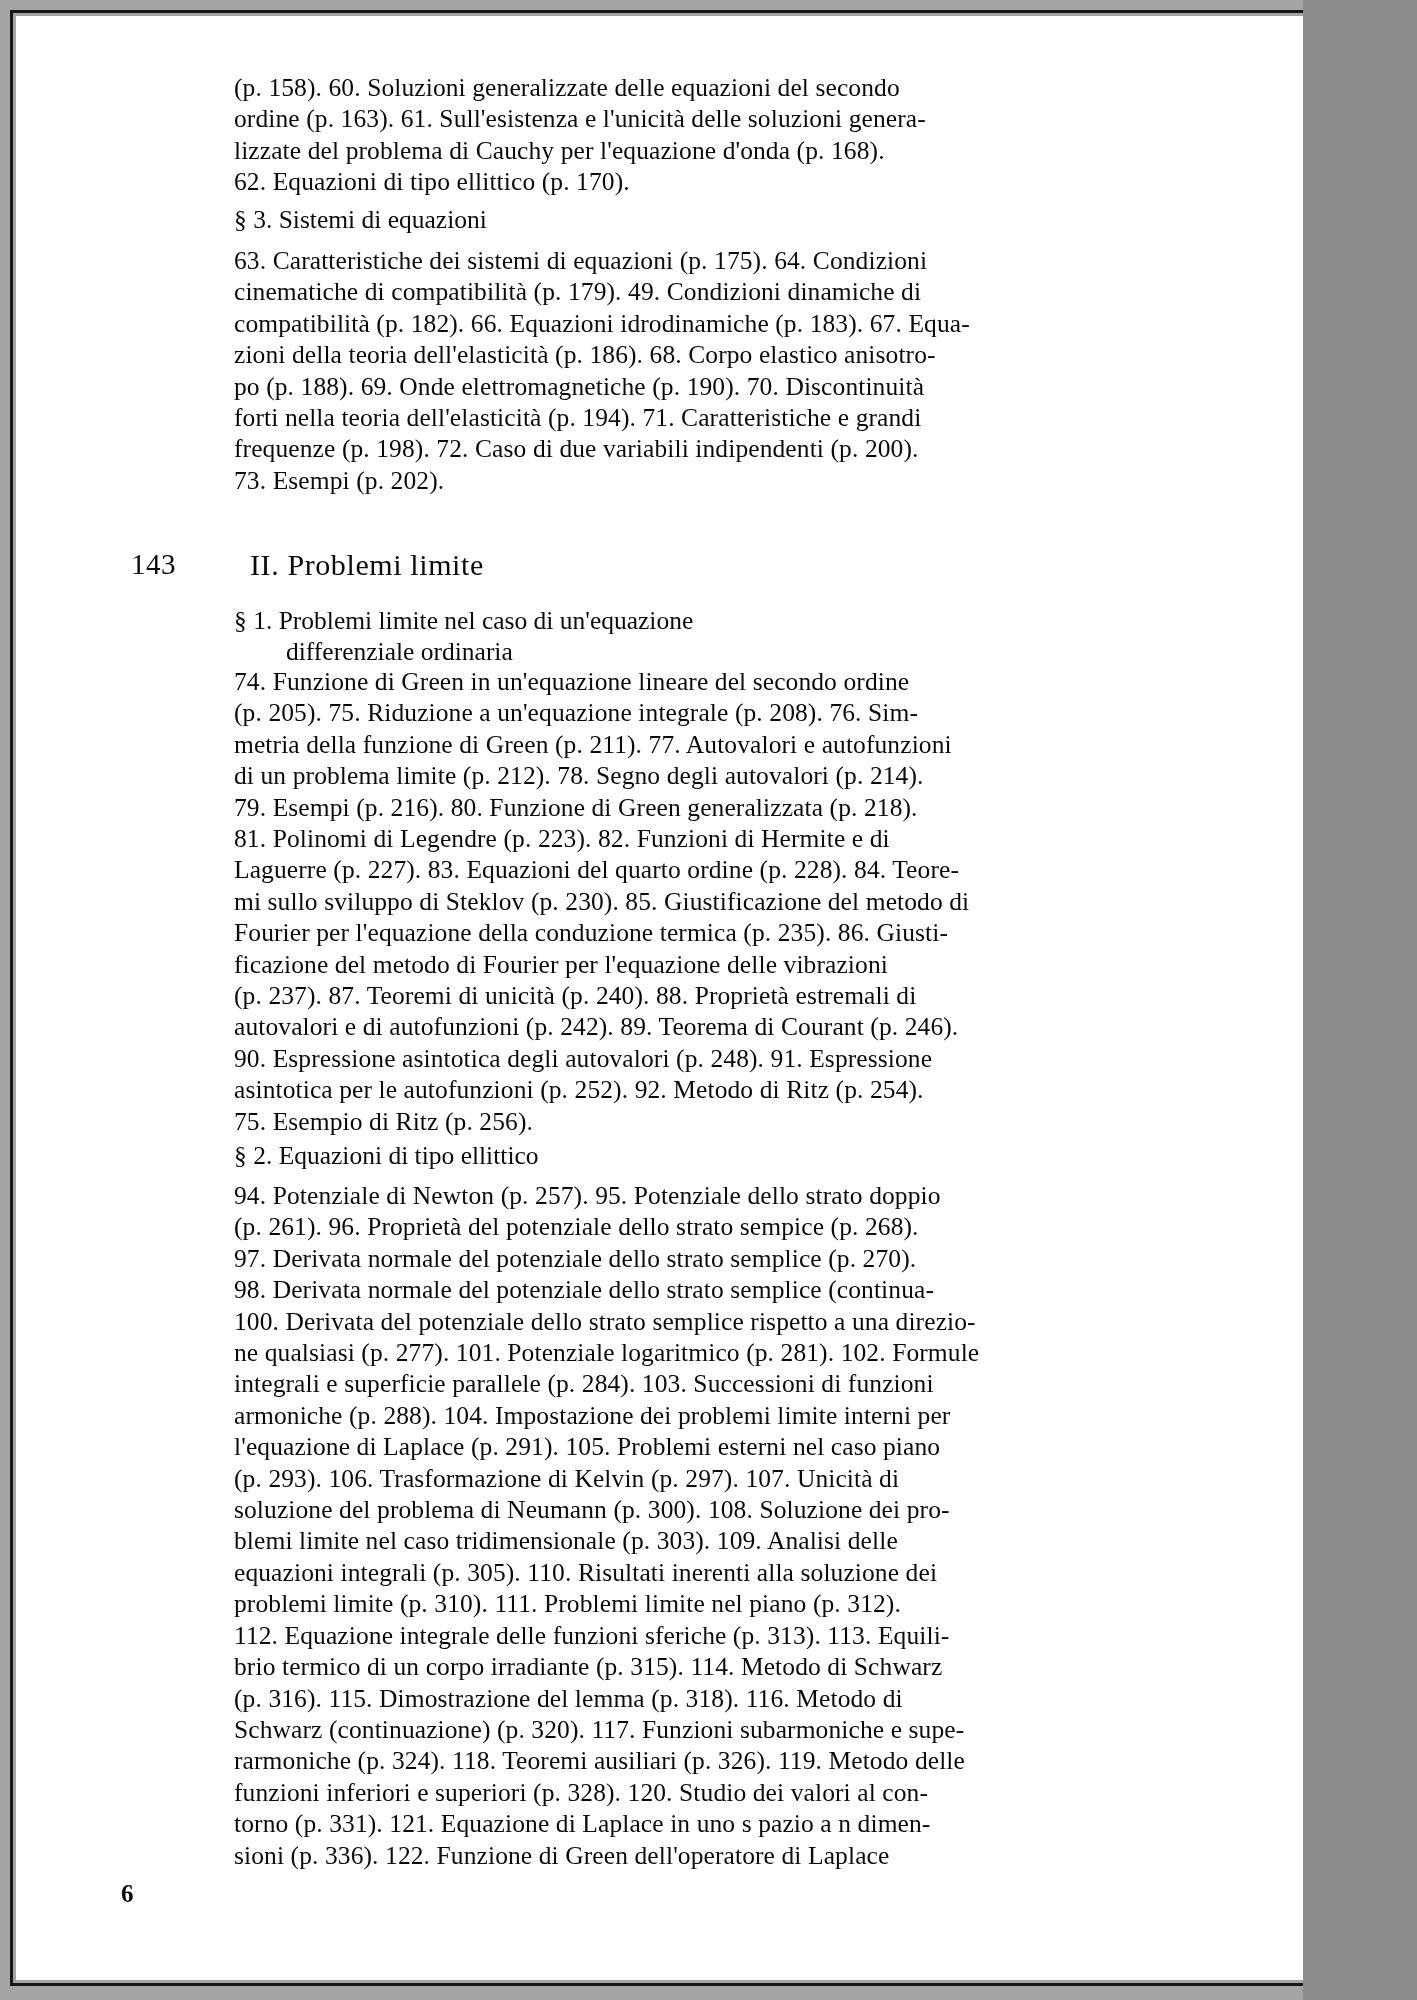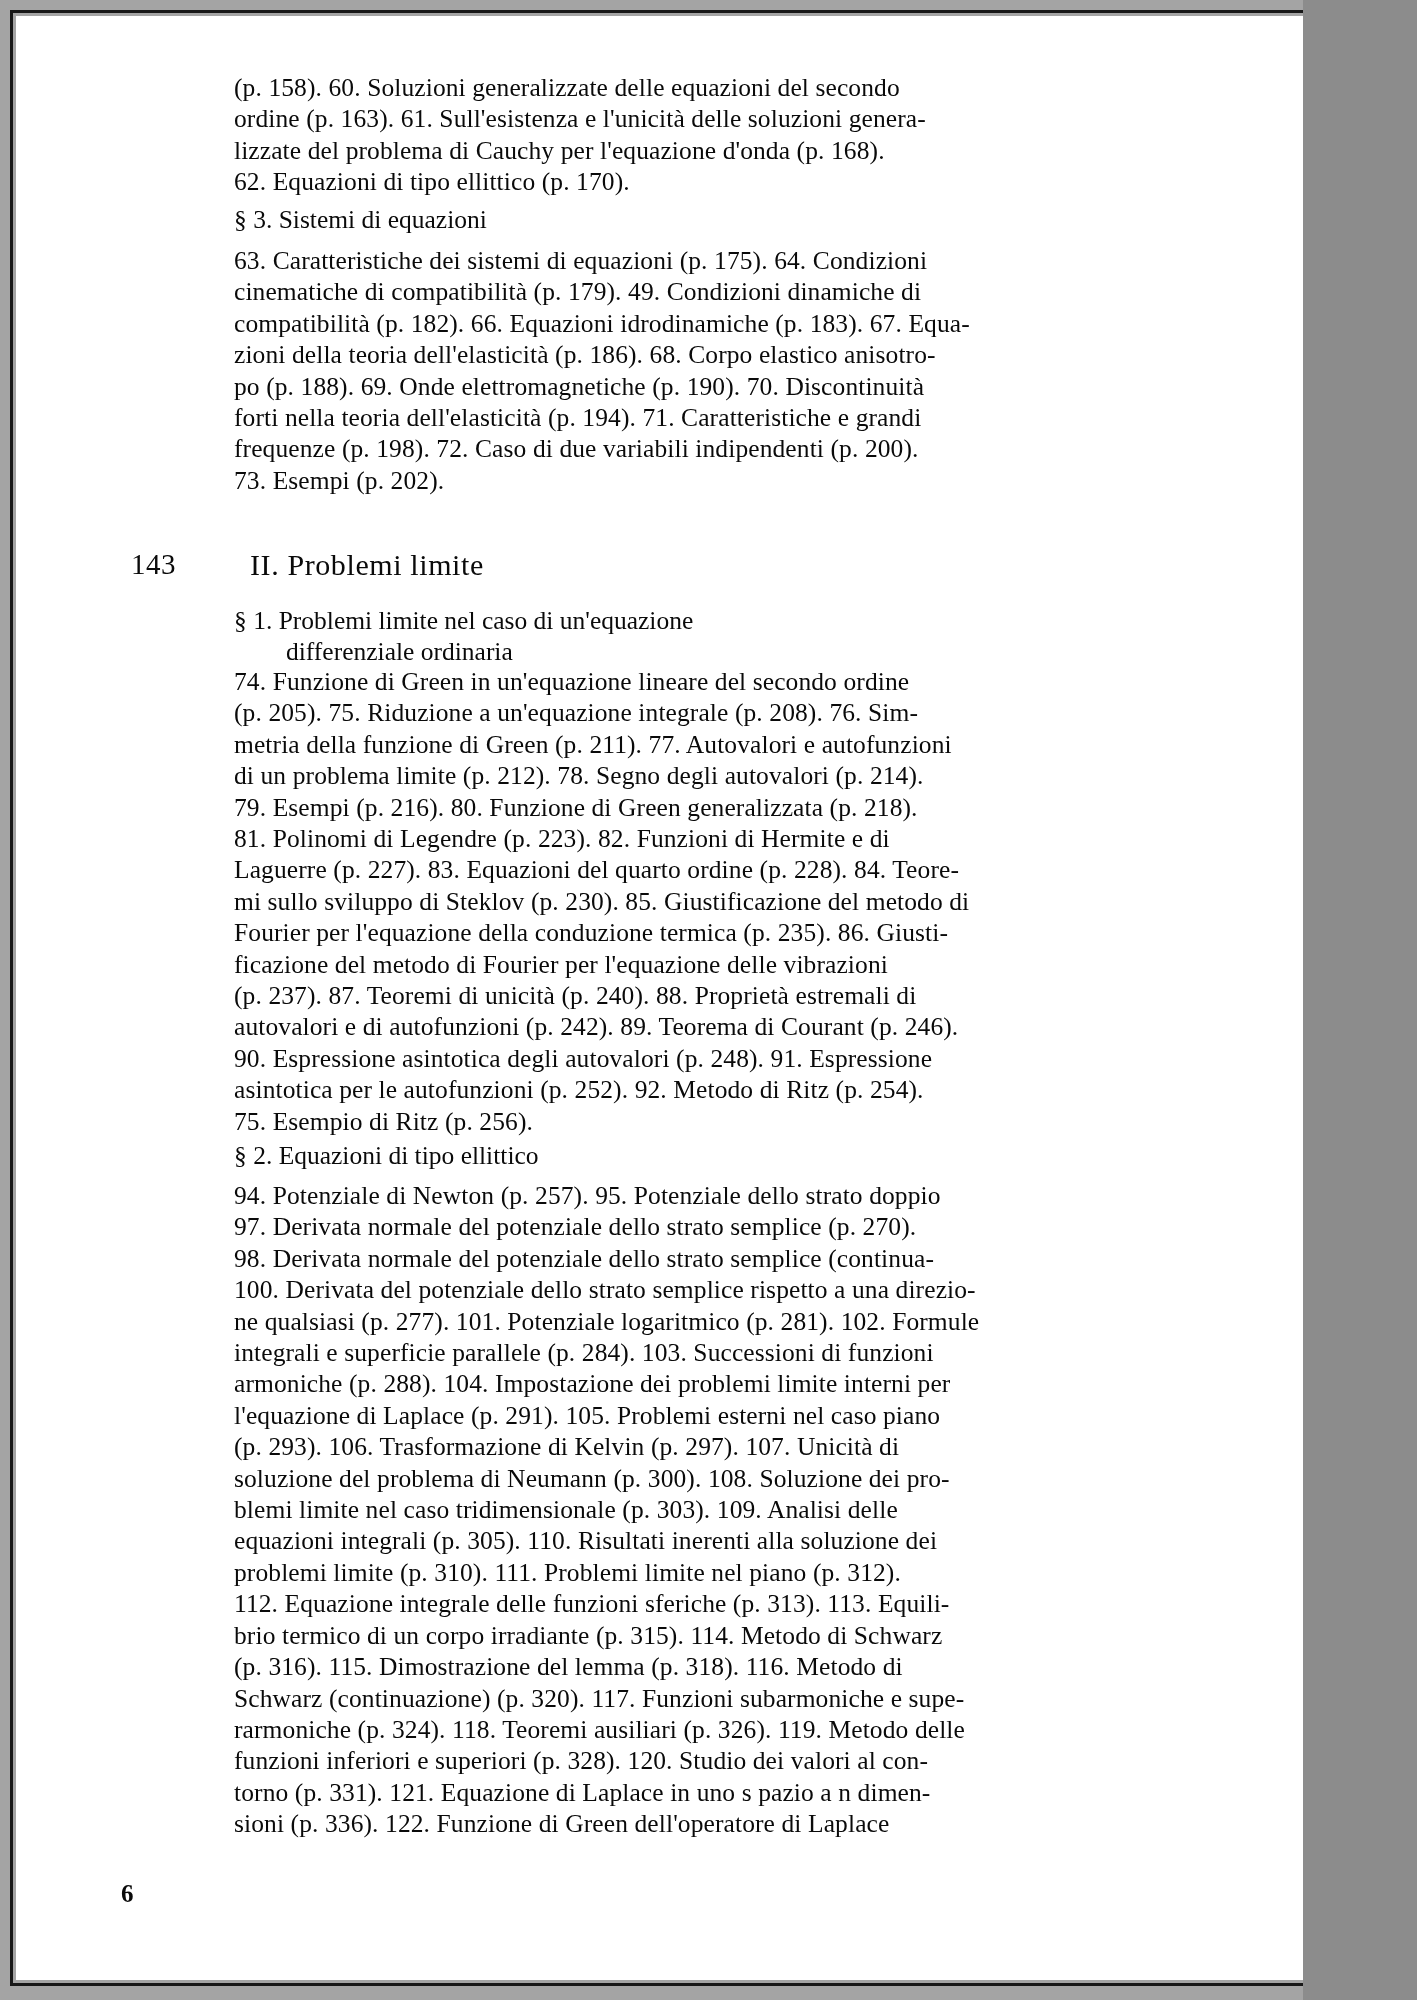--- a/index.html
+++ b/index.html
@@ -151,20 +151,21 @@
     <span class="ln">75. Esempio di Ritz (p. 256).</span>
     <span class="ln last"></span>
   </div>
 
   <div class="col sec-head" style="top:1140px">
     <span class="ln">§ 2. Equazioni di tipo ellittico</span>
   </div>
 
   <div class="col toc-block" style="top:1180px">
     <span class="ln">94. Potenziale di Newton (p. 257). 95. Potenziale dello strato doppio</span>
+    <span class="ln">(p. 261). 96. Proprietà del potenziale dello strato sempice (p. 268).</span>
     <span class="ln">97. Derivata normale del potenziale dello strato semplice (p. 270).</span>
     <span class="ln">98. Derivata normale del potenziale dello strato semplice (continua-</span>
     <span class="ln">100. Derivata del potenziale dello strato semplice rispetto a una direzio-</span>
     <span class="ln">ne qualsiasi (p. 277). 101. Potenziale logaritmico (p. 281). 102. Formule</span>
     <span class="ln">integrali e superficie parallele (p. 284). 103. Successioni di funzioni</span>
     <span class="ln">armoniche (p. 288). 104. Impostazione dei problemi limite interni per</span>
     <span class="ln">l'equazione di Laplace (p. 291). 105. Problemi esterni nel caso piano</span>
     <span class="ln">(p. 293). 106. Trasformazione di Kelvin (p. 297). 107. Unicità di</span>
     <span class="ln">soluzione del problema di Neumann (p. 300). 108. Soluzione dei pro-</span>
     <span class="ln">blemi limite nel caso tridimensionale (p. 303). 109. Analisi delle</span>

